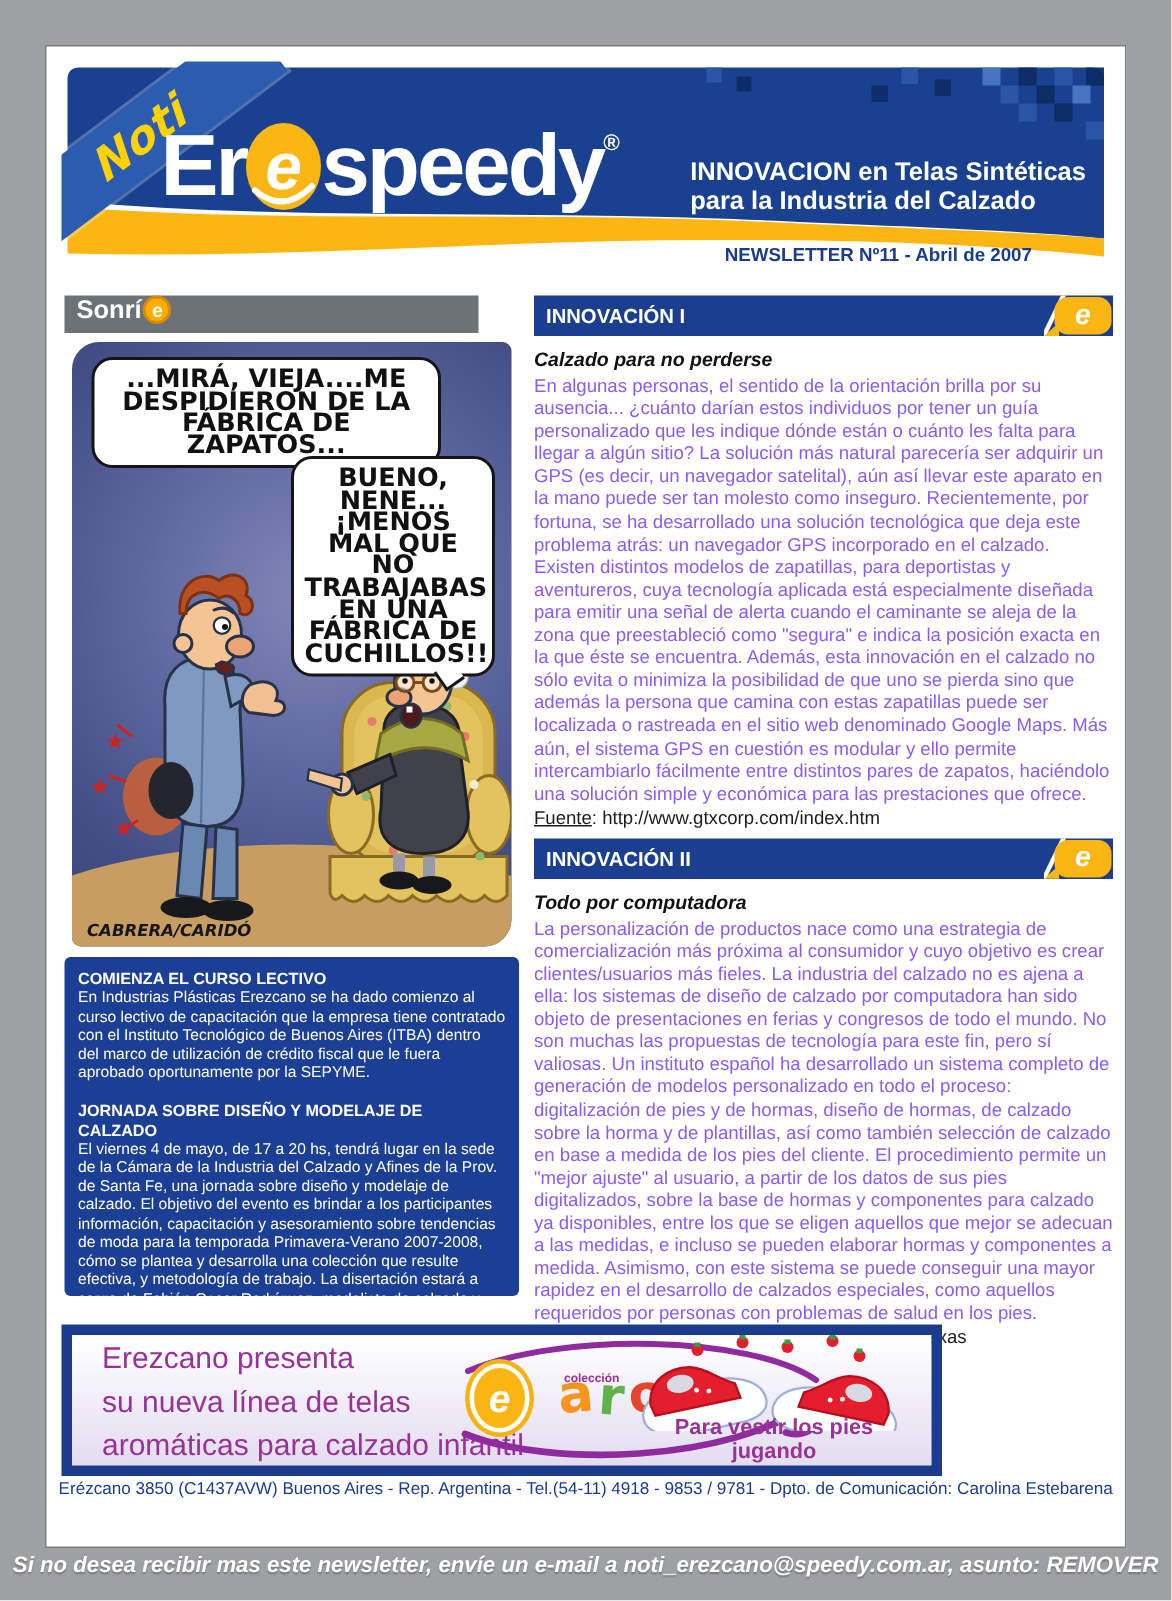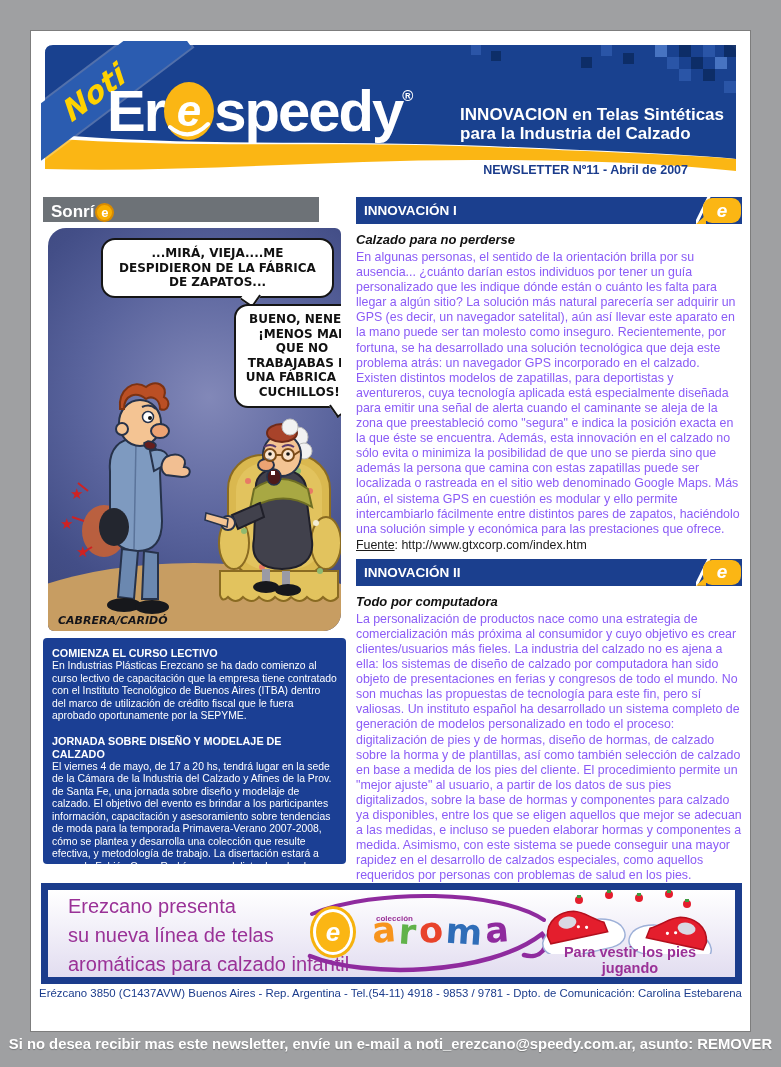--- a/index.html
+++ b/index.html
@@ -21,32 +21,32 @@
   .brand { position:absolute; left:66px; top:40px; display:flex; align-items:flex-start; color:#fff; }
   .brand .txt { font-weight:bold; font-size:58px; line-height:60px; letter-spacing:-2px; }
   .brand .reg { font-size:15px; font-weight:bold; margin-top:6px; }
   .elogo-big { width:52px; height:62px; margin:0 -1px; }
   .tagline { position:absolute; right:16px; top:64px; color:#fff; font-weight:bold;
              font-size:17px; line-height:19px; }
   .nlinfo { position:absolute; right:52px; top:122px; color:#1b3c8c; font-weight:bold; font-size:12.5px; }
 
   
   .sbar { position:absolute; left:12px; top:166px; width:276px; height:25px; background:#6d7277;
-          color:#fff; font-weight:bold; font-size:17px; display:flex; align-items:flex-end; padding-left:8px; }
+          color:#fff; font-weight:bold; font-size:17px; display:flex; align-items:flex-start; padding-left:8px; }
   .scoin { width:19px; height:19px; border-radius:50%; background:#f9ae00; border:2px solid #d98b00;
            color:#fff; font-size:13px; font-weight:bold; display:inline-flex; align-items:center;
            justify-content:center; margin-left:1px; }
 
   .cartoon { position:absolute; left:17px; top:197px; width:293px; height:403px;
              border-radius:18px 6px 18px 6px; overflow:hidden;
              background:radial-gradient(circle at 55% 42%, #8288b8 0%, #5a649d 45%, #434e87 75%, #3a4579 100%); }
   .scene { position:absolute; left:0; bottom:0; }
   .bubble { position:absolute; background:#fff; border:2px solid #151515; border-radius:14px;
             padding:6px 7px; font-family:"DejaVu Sans", sans-serif; font-weight:bold;
-            font-size:12px; line-height:14.6px; text-align:center; color:#111; z-index:3;margin-left:40px; }
+            font-size:17px; line-height:14.6px; text-align:center; color:#111; z-index:3; }
   .b1 { top:10px; left:13px; width:233px; }
   .b2 { top:76px; left:146px; width:136px; }
   .tail { position:absolute; width:15px; height:15px; background:#fff;
           border-right:2px solid #151515; border-bottom:2px solid #151515; }
   .t1 { bottom:-9px; left:140px; transform:rotate(35deg); }
   .t2 { bottom:-9px; left:96px;  transform:rotate(55deg); }
   .sig { position:absolute; left:10px; bottom:4px; z-index:4; font-family:"DejaVu Sans", sans-serif;
          font-style:italic; font-weight:bold; font-size:11px; color:#15151a; }
 
   .nbox { position:absolute; left:12px; top:607px; width:303px; height:226px; background:#1b3f94;
@@ -66,42 +66,42 @@
                     border-left:3px solid #fff; transform:rotate(26deg); }
   .elogo2 .wedge { position:absolute; left:0; bottom:0; width:10px; height:9px; background:#fbb614;
                    clip-path:polygon(0 100%, 100% 100%, 100% 0); }
   .art-title { font-weight:bold; font-style:italic; font-size:13px; margin:8px 0 3px; color:#111; }
   .art-body  { font-size:12.4px; line-height:15.1px; color:#8b5cf6; text-align:left; }
   .fuente { font-size:12.4px; line-height:15px; color:#1c1c1c; margin:1px 0 6px; }
   .fuente .lbl { text-decoration:underline; }
   .mt { margin-top:4px; }
 
   
-  .banner { position:absolute; left:10px; top:852px; width:701px; height:101px;
+  .banner { position:absolute; left:10px; top:852px; width:587px; height:101px;
             border:7px solid #1b3c8c; background:linear-gradient(#ffffff 0%, #efecf7 55%, #e2ddf0 100%); }
   .btxt { position:absolute; left:20px; top:2px; color:#9a3197; font-size:20px; line-height:29px; }
   .aroma { position:absolute; left:256px; top:2px; width:270px; height:84px; }
   .aroma svg { position:absolute; left:0; top:0; }
   .ecoin { position:absolute; left:12px; top:20px; width:34px; height:40px; border-radius:50%;
            background:#fbb614; box-shadow:0 0 0 3px #fff, 0 0 0 6px #f6b20e;
            color:#fff; font-weight:bold; font-style:italic; font-size:26px;
            display:flex; align-items:center; justify-content:center; }
   .colec { position:absolute; left:72px; top:22px; font-size:8px; font-weight:bold; color:#9a3197; }
   .letters { position:absolute; left:68px; top:18px; display:flex;
              font-family:"DejaVu Sans", sans-serif; font-weight:bold; font-size:35px; letter-spacing:3px; }
   .letters span:nth-child(odd)  { transform:rotate(-5deg); }
   .letters span:nth-child(even) { transform:rotate(4deg) translateY(2px); }
   .shoes { position:absolute; right:10px; top:0; width:190px; height:88px; text-align:center; }
   .slogan { position:absolute; left:0; right:0; bottom:2px; color:#9a3197; font-weight:bold; font-size:14.5px; }
 
   .addr { position:absolute; left:0; width:100%; top:956px; text-align:center;
           color:#1b3c8c; font-weight:normal; font-size:11.4px; }
 
   .unsub { position:absolute; left:0; width:100%; top:1036px; text-align:center; color:#fff;
-           font-weight:bold; font-size:14.8px; text-shadow:0 1px 1px rgba(0,0,0,.25); }
+           font-weight:bold; font-size:14.8px; text-shadow:0 1px 1px rgba(0,0,0,.25);font-style:italic; }
 </style>
 </head>
 <body>
 
 <div class="frame">
   <div class="page">
 
     <div class="hdr">
       <svg class="waves" width="699" height="146" viewBox="0 0 699 146">
         <path d="M4 12 Q4 4 12 4 H687 Q695 4 695 12 V118 C648 113 558 110 448 105 C298 99 150 106 4 93 Z" fill="#19418f"></path>

